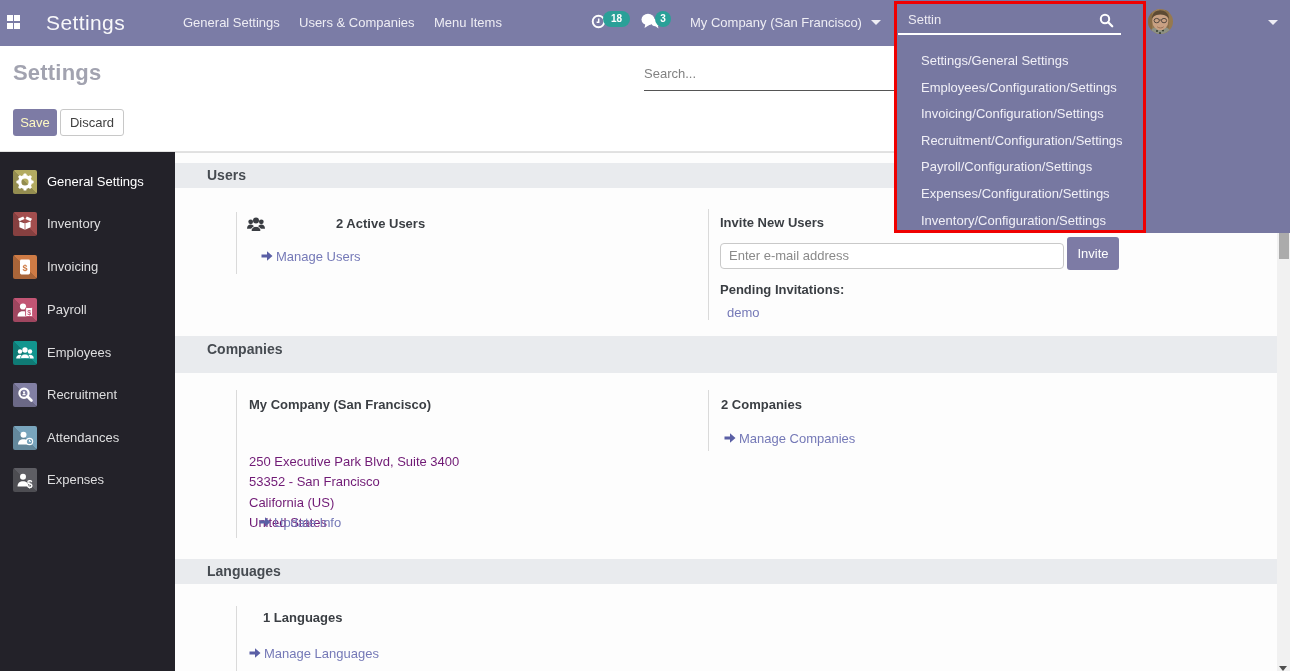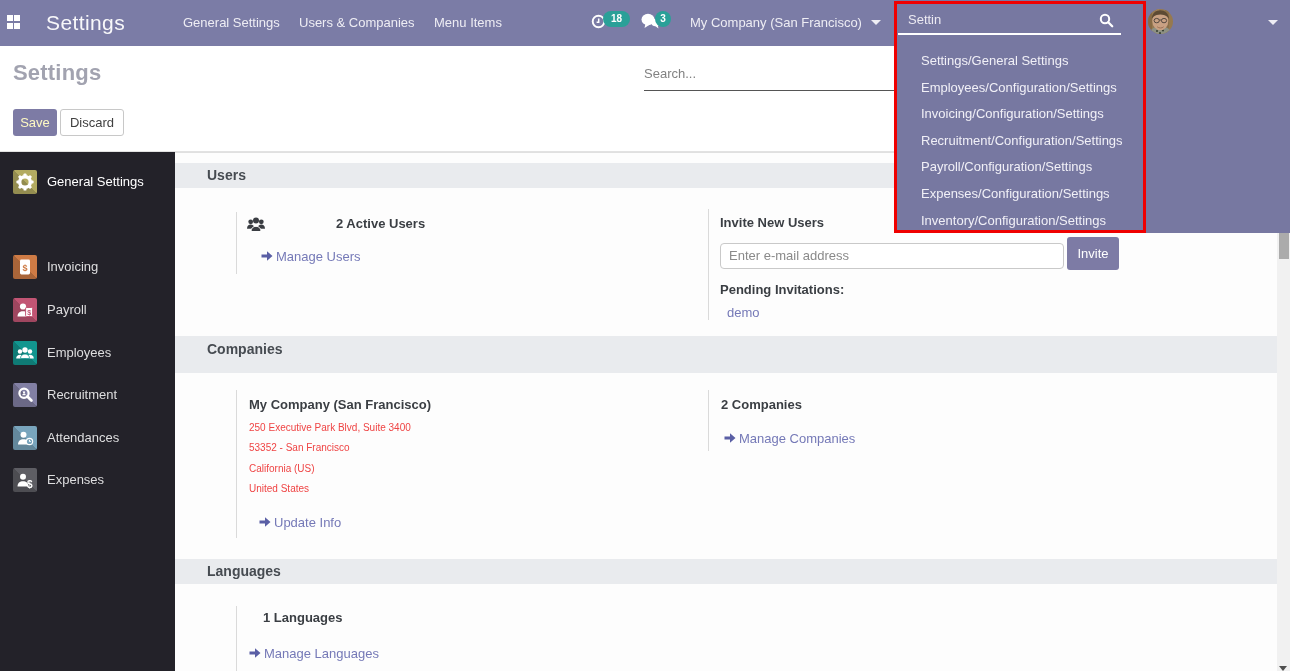--- a/index.html
+++ b/index.html
@@ -25,21 +25,21 @@
 .sbitem { position:absolute; left:0; width:175px; height:24px; }
 .sbicon { position:absolute; left:13px; top:0; width:24px; height:24px; border-radius:2px; }
 .sbicon svg { position:absolute; left:0; top:0; }
 .sblabel { position:absolute; left:47px; top:0; height:24px; line-height:24px; font-size:13px; color:#dededf; }
 
 #content { position:absolute; left:175px; top:152px; width:1102px; height:519px; background:#fdfdfd; border-top:1px solid #e0e0e0; }
 .band { position:absolute; left:0; width:1102px; background:#e9ebee; font-size:14px; font-weight:bold; color:#464b51; }
 .band span { position:absolute; left:32px; }
 .vline { position:absolute; width:1px; background:#dadada; }
 .bold13 { position:absolute; font-size:13px; font-weight:bold; color:#3a3e43; white-space:nowrap; }
-.gray13 { position:absolute; font-size:10px; color:#ef4444; white-space:nowrap; }
+.gray13 { position:absolute; font-size:13px; color:#701a75; white-space:nowrap;margin-top:32px; }
 .link { position:absolute; font-size:13px; color:#7579b7; white-space:nowrap; }
 .arrow { position:absolute; }
 
 #scrollbar { position:absolute; left:1277px; top:152px; width:13px; height:519px; background:#f1f1f1; z-index:1; }
 #sthumb { position:absolute; left:1.5px; top:80px; width:10px; height:27px; background:#ababab; }
 
 #panel { position:absolute; left:897px; top:0; width:393px; height:233px; background:#7778a1; z-index:5; }
 #panel .item { position:absolute; left:24px; font-size:13px; color:#f1f0f7; white-space:nowrap; }
 #sline { position:absolute; left:1px; top:33px; width:223px; height:2px; background:#fff; }
 #settin { position:absolute; left:11px; top:12px; font-size:13px; color:#eceaf2; }
@@ -126,20 +126,31 @@
           <rect x="-1.5" y="-8.6" width="3" height="4" rx="0.9" transform="rotate(225)"></rect>
           <rect x="-1.5" y="-8.6" width="3" height="4" rx="0.9" transform="rotate(270)"></rect>
           <rect x="-1.5" y="-8.6" width="3" height="4" rx="0.9" transform="rotate(315)"></rect>
         </g>
         <circle cx="12" cy="12" r="5.3" fill="none" stroke="#fff" stroke-width="3.4"></circle>
       </svg>
     </div>
     <div class="sblabel" style="color:#fff;">General Settings</div>
   </div>
 
+  <div class="sbitem" style="top:60px;">
+    <div class="sbicon" style="background:linear-gradient(to bottom left, rgba(0,0,0,0) 50%, rgba(0,0,0,0.18) 50%),#a34e4e;">
+      <svg width="24" height="24" viewBox="0 0 24 24">
+        <path d="M11.6 7.0 L10.2 4.6 L5.0 6.7 L6.4 9.3 Z" fill="#fff"></path>
+        <path d="M12.4 7.0 L13.8 4.6 L19.0 6.7 L17.6 9.3 Z" fill="#fff"></path>
+        <path d="M6.4 9.5 L12 11.6 L17.6 9.5 L17.6 15.3 L12 17.8 L6.4 15.3 Z" fill="#fff"></path>
+        <path d="M12 11.6 V17.8" stroke="#a34e4e" stroke-width="0.8"></path>
+      </svg>
+    </div>
+    <div class="sblabel">Inventory</div>
+  </div>
 
   <div class="sbitem" style="top:103px;">
     <div class="sbicon" style="background:linear-gradient(to bottom left, rgba(0,0,0,0) 50%, rgba(0,0,0,0.18) 50%),#ce7b45;">
       <svg width="24" height="24" viewBox="0 0 24 24">
         <rect x="7" y="4.5" width="10" height="15" rx="1.4" fill="#fff"></rect>
         <text x="12" y="15.5" font-family="Liberation Sans" font-size="9" font-weight="bold" fill="#ce7b45" text-anchor="middle">$</text>
       </svg>
     </div>
     <div class="sblabel">Invoicing</div>
   </div>

